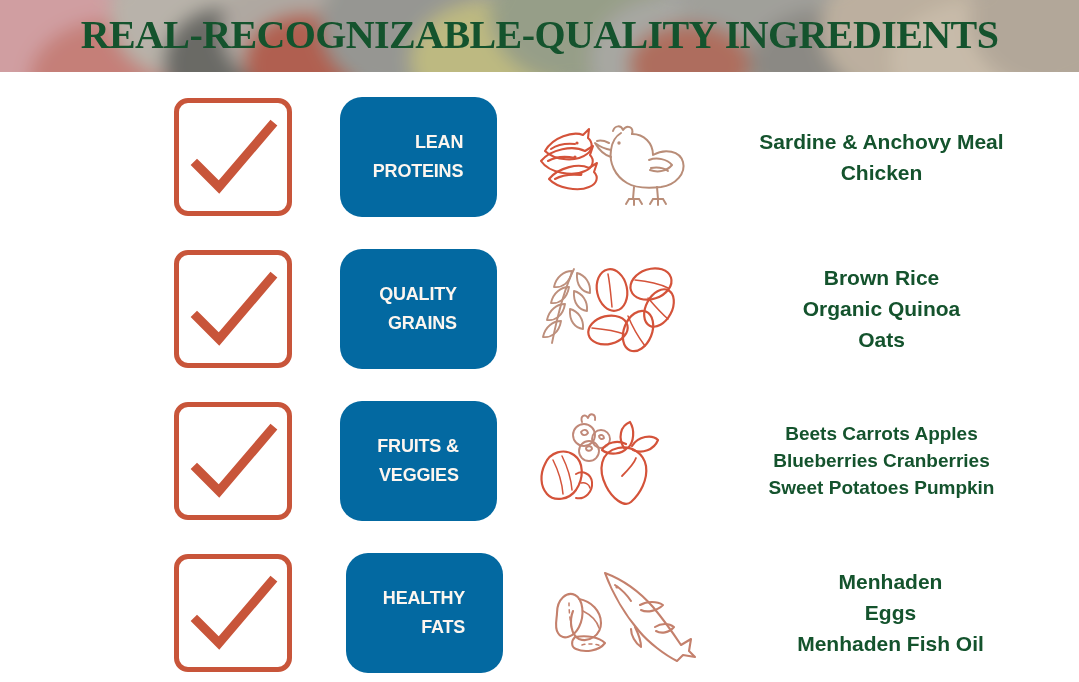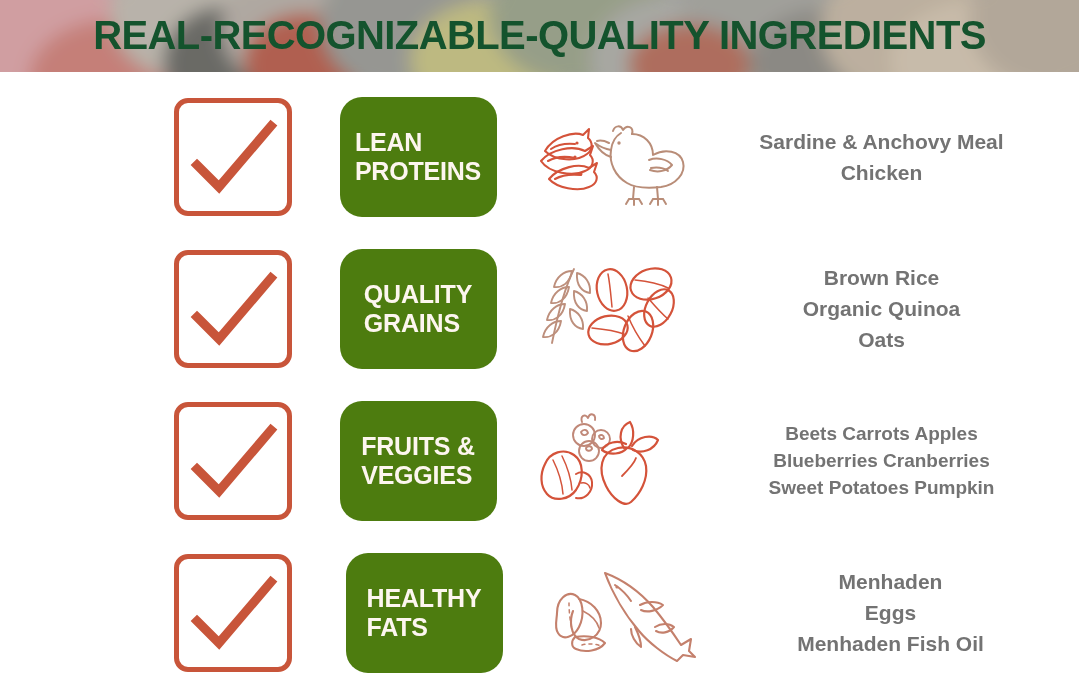--- a/index.html
+++ b/index.html
@@ -62,21 +62,21 @@
     left: 0;
     right: 0;
     top: 12px;
     text-align: center;
     color: #14532d;
     font-size: 40px;
     line-height: 46px;
     font-weight: bold;
     letter-spacing: -0.6px;
     white-space: nowrap;
-    font-family: Liberation Sans, sans-serif;
+    font-family: Liberation Serif, serif;
   }
 
   
   .rows {
     position: relative;
     width: 1079px;
     padding-top: 19px;
     box-sizing: border-box;
   }
   .row {
@@ -109,27 +109,27 @@
   
   .badge-cell {
     width: 196px;
     display: flex;
     justify-content: center;
   }
   .badge {
     width: 157px;
     height: 120px;
     border-radius: 22px;
-    background: #4d7c0f;
+    background: #0369a1;
     color: #fdf6ef;
     display: flex;
     align-items: center;
     justify-content: center;
-    text-align: left;
-    font-size: 25px;
+    text-align: right;
+    font-size: 18px;
     line-height: 29px;
     font-weight: bold;
     letter-spacing: -0.2px;
     box-sizing: border-box;
     padding: 4px;
   }
 
   
   .icon-cell {
     width: 190px;
@@ -137,21 +137,21 @@
     align-items: center;
     justify-content: center;
   }
   .icon-cell svg { display: block; }
 
   
   .text-cell {
     flex: 1;
     text-align: center;
     padding-right: 22px;
-    color: #737373;
+    color: #14532d;
     font-weight: bold;
     font-size: 21px;
     line-height: 31px;
     font-family: "Liberation Sans", sans-serif;
   }
   .text-cell .line { white-space: nowrap; }
   .text-cell.compact { font-size: 19px; line-height: 27px; }
 </style>
 </head>
 <body>

